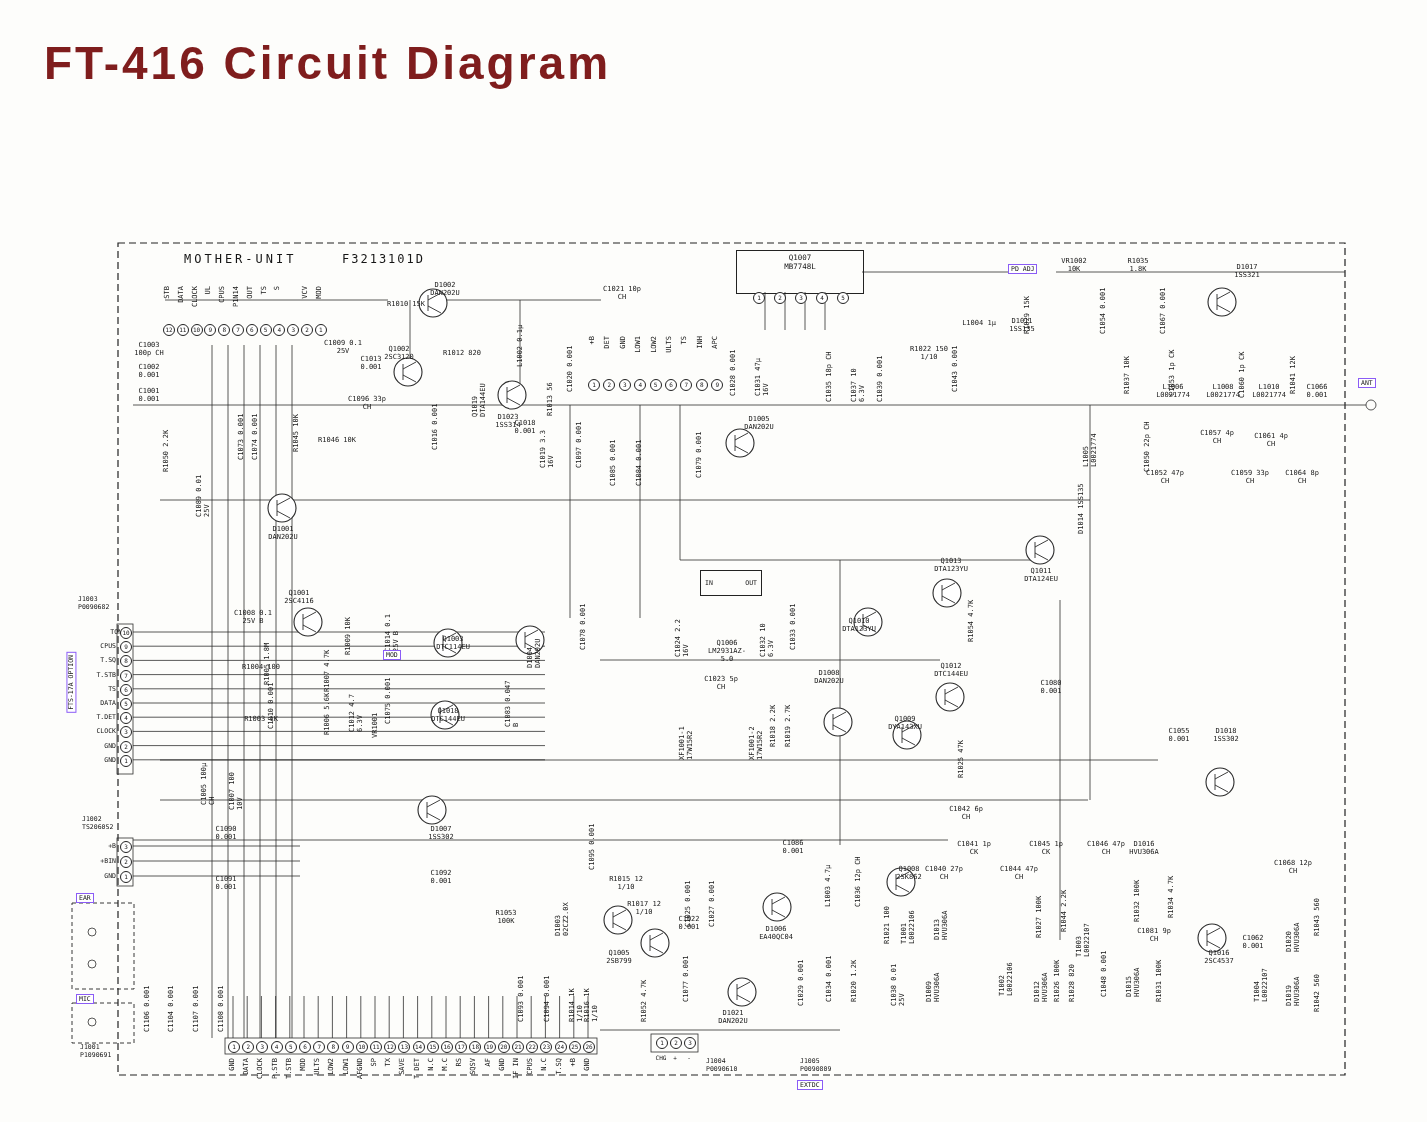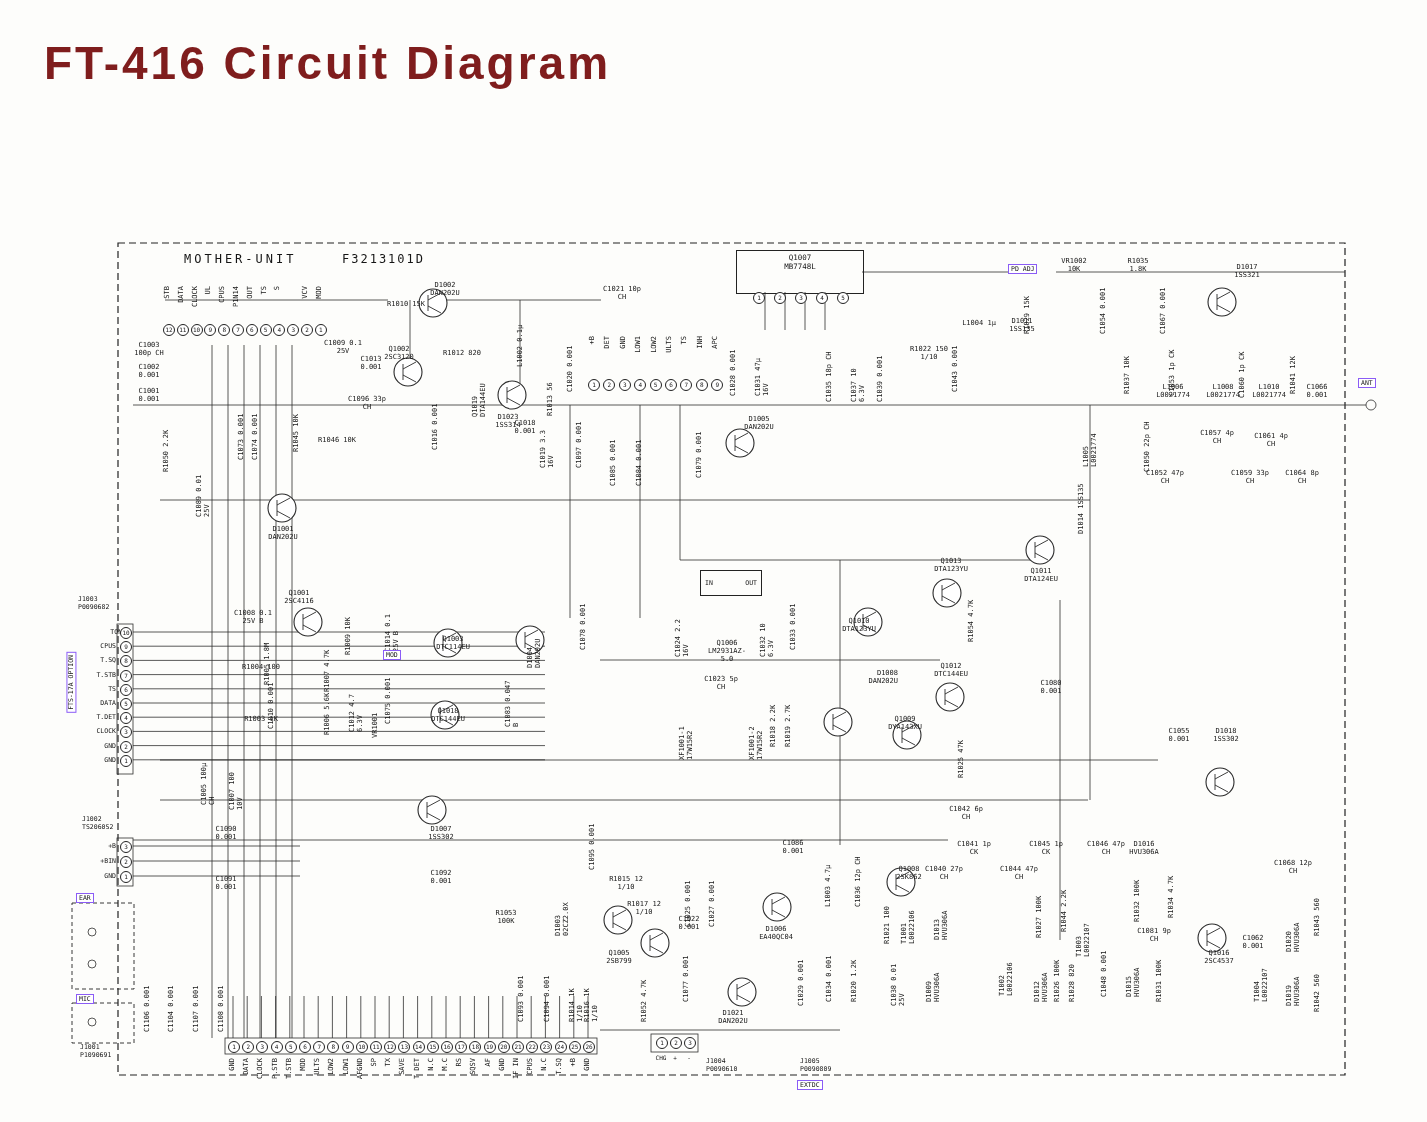--- a/index.html
+++ b/index.html
@@ -353,21 +353,21 @@
       <div class="comp v" style="left: 527px; top: 616px;">D1004 DAN202U</div>
       <div class="comp v" style="left: 385px; top: 672px;">C1075 0.001</div>
       <div class="comp" style="left: 427px; top: 708px;">Q1018 DTC144EU</div>
       <div class="comp v" style="left: 505px; top: 675px;">C1083 0.047 B</div>
       <div class="comp v" style="left: 580px; top: 598px;">C1078 0.001</div>
       <div class="comp v" style="left: 675px; top: 605px;">C1024 2.2 16V</div>
       <div class="comp v" style="left: 760px; top: 605px;">C1032 10 6.3V</div>
       <div class="comp" style="left: 706px; top: 640px;">Q1006 LM2931AZ-5.0</div>
       <div class="comp v" style="left: 790px; top: 598px;">C1033 0.001</div>
       <div class="comp" style="left: 838px; top: 618px;">Q1010 DTA123YU</div>
-      <div class="comp" style="left: 856px; top: 670px; text-align: right;">D1008 DAN202U</div>
+      <div class="comp" style="left: 808px; top: 670px;">D1008 DAN202U</div>
       <div class="comp" style="left: 930px; top: 663px;">Q1012 DTC144EU</div>
       <div class="comp" style="left: 700px; top: 676px;">C1023 5p CH</div>
       <div class="comp v" style="left: 679px; top: 708px;">XF1001-1 17W15R2</div>
       <div class="comp v" style="left: 749px; top: 708px;">XF1001-2 17W15R2</div>
       <div class="comp v" style="left: 770px; top: 695px;">R1018 2.2K</div>
       <div class="comp v" style="left: 785px; top: 695px;">R1019 2.7K</div>
       <div class="comp" style="left: 884px; top: 716px;">Q1009 DYA143XU</div>
       <div class="comp v" style="left: 958px; top: 726px;">R1025 47K</div>
       <div class="comp" style="left: 1030px; top: 680px;">C1080 0.001</div>
       <div class="comp" style="left: 1158px; top: 728px;">C1055 0.001</div>

